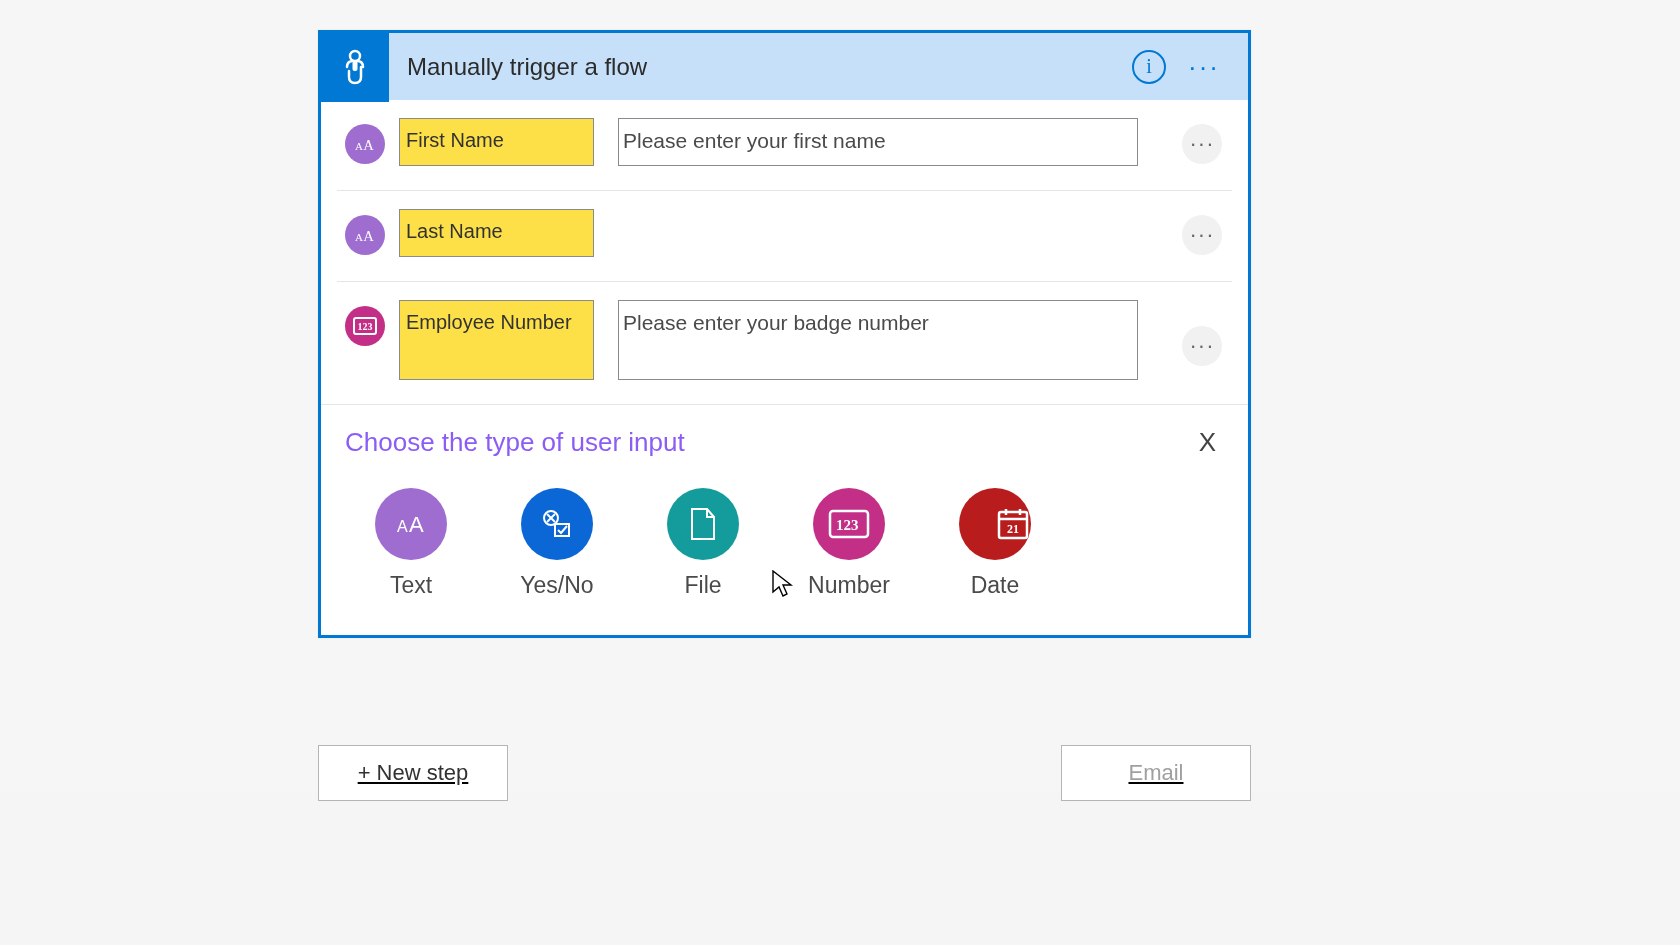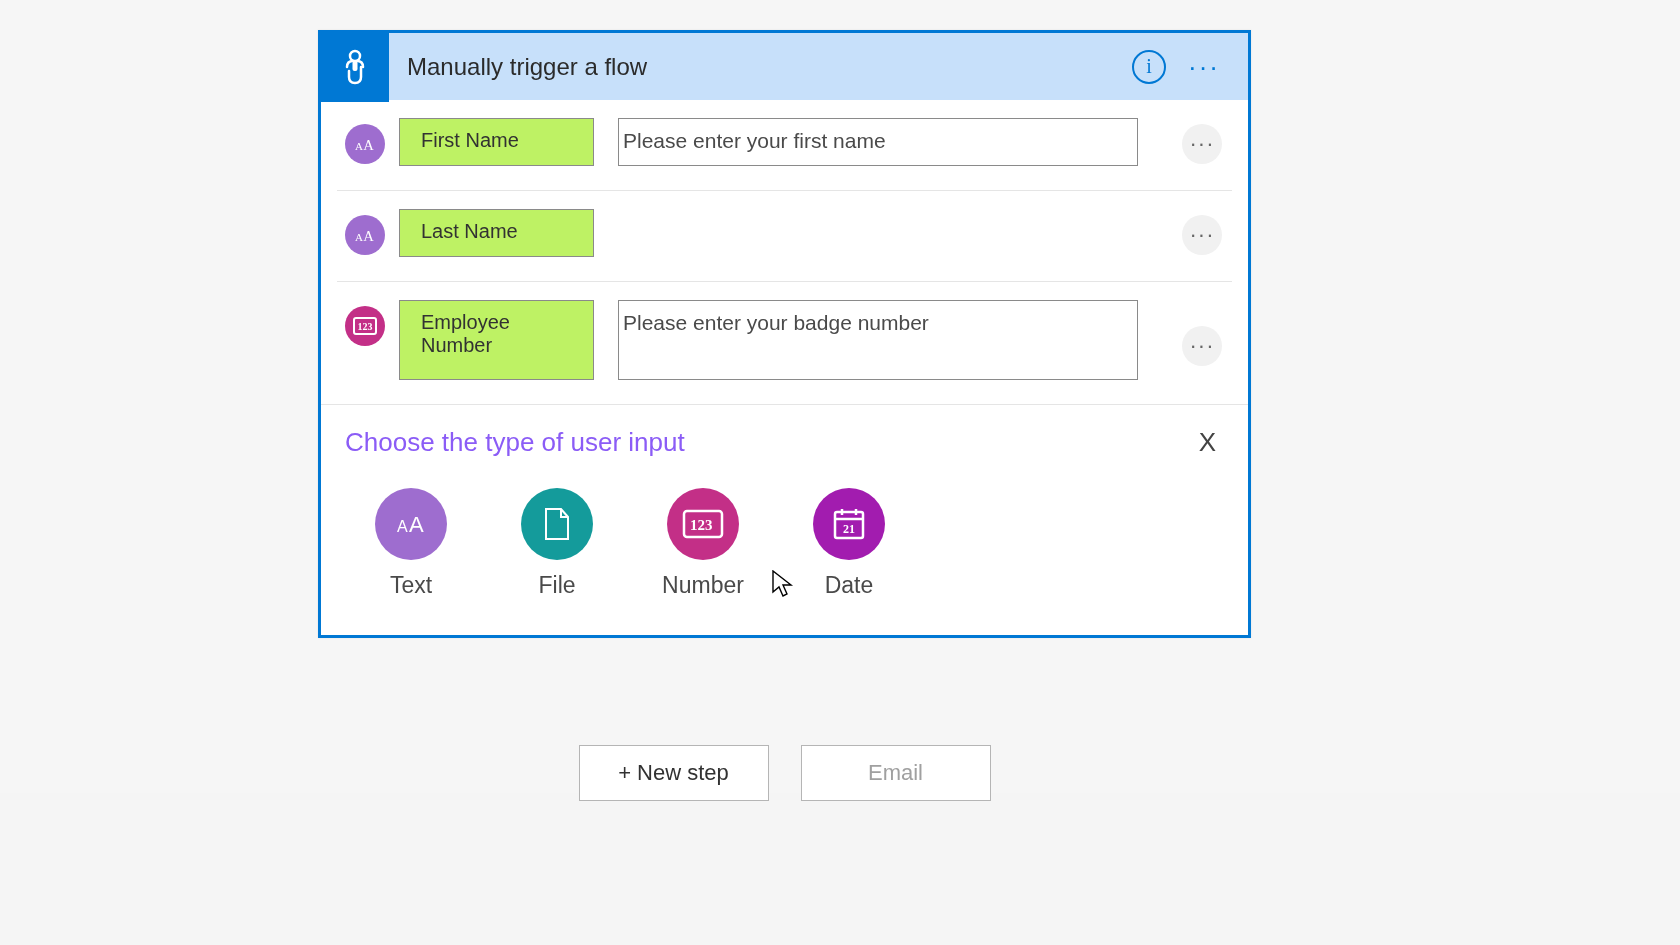--- a/index.html
+++ b/index.html
@@ -90,25 +90,25 @@
     color: #fff;
     font-size: 14px;
     font-weight: 500;
   }
   .ic-text { background: #9e6dcf; }
   .ic-number { background: #c32f87; }
   .name-box {
     width: 195px;
     min-height: 48px;
     border: 1px solid #8a8a8a;
-    padding: 10px 21px;
+    padding: 10px 6px;
     font-size: 20px;
     color: #323232;
     margin-right: 24px;
-    background: #bef264;
+    background: #fde047;
   }
   .ph-box {
     flex: 1;
     min-height: 48px;
     border: 1px solid #8a8a8a;
     padding: 10px 4px;
     font-size: 21px;
     color: #4a4a4a;
     background: #fff;
     max-width: 520px;
@@ -173,30 +173,31 @@
   }
   .type-label {
     font-size: 23px;
     color: #4a4a4a;
   }
   .c-text   { background: #9e6dcf; }
   .c-yesno  { background: #0b66d6; }
   .c-file   { background: #149b9b; }
   .c-email  { background: #157a2e; }
   .c-number { background: #c32f87; }
-  .c-date   { background: #a21caf; }
+  .c-date   { background: #b91c1c; justify-content: flex-end; }
 
   .footer-buttons {
     position: absolute;
     left: 318px;
     top: 745px;
     width: 933px;
     display: flex;
-    justify-content: center;
+    justify-content: space-between;
     gap: 32px;
+    text-decoration: underline;
   }
   .btn {
     min-width: 190px;
     height: 56px;
     border: 1px solid #b5b5b5;
     background: #fff;
     font-size: 22px;
     color: #323232;
     display: flex;
     align-items: center;
@@ -285,20 +286,32 @@
         <div class="type-item">
           <div class="type-circle c-text">
             <svg width="40" height="40" viewBox="0 0 40 40">
                 <text x="6" y="28" font-size="16" fill="#fff">A</text>
                 <text x="18" y="28" font-size="22" fill="#fff">A</text>
               </svg>
           </div>
           <div class="type-label">Text</div>
         </div>
 
+        <div class="type-item">
+          <div class="type-circle c-yesno">
+            <svg width="40" height="40" viewBox="0 0 40 40">
+              <circle cx="14" cy="14" r="7" fill="none" stroke="#fff" stroke-width="2"></circle>
+              <line x1="10" y1="10" x2="18" y2="18" stroke="#fff" stroke-width="2"></line>
+              <line x1="18" y1="10" x2="10" y2="18" stroke="#fff" stroke-width="2"></line>
+              <rect x="18" y="20" width="14" height="12" fill="none" stroke="#fff" stroke-width="2"></rect>
+              <polyline points="21,26 24,29 30,22" fill="none" stroke="#fff" stroke-width="2"></polyline>
+            </svg>
+          </div>
+          <div class="type-label">Yes/No</div>
+        </div>
 
         <div class="type-item">
           <div class="type-circle c-file">
             <svg width="28" height="34" viewBox="0 0 28 34">
               <path d="M3 2 H18 L25 10 V32 H3 Z" fill="none" stroke="#fff" stroke-width="2"></path>
               <path d="M18 2 V10 H25" fill="none" stroke="#fff" stroke-width="2"></path>
             </svg>
           </div>
           <div class="type-label">File</div>
         </div>

